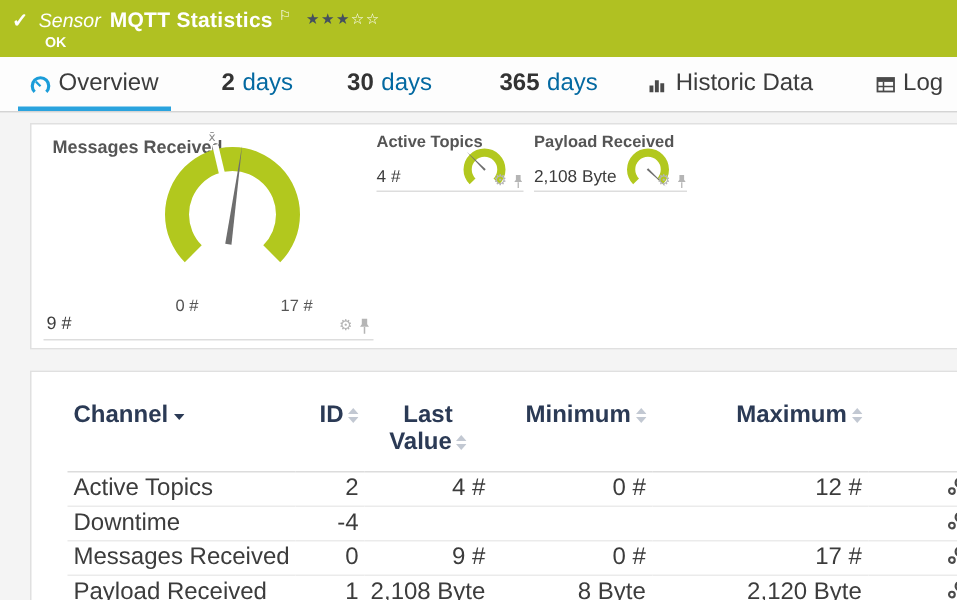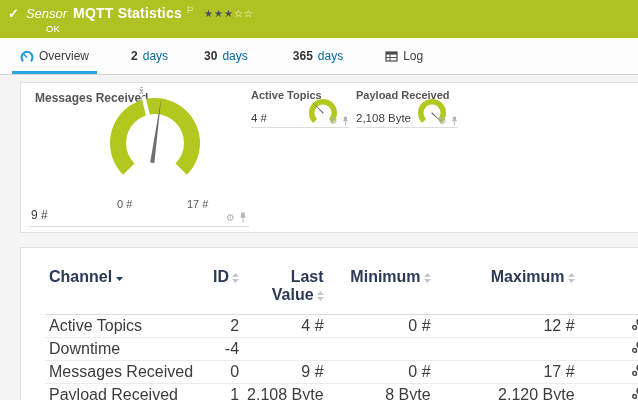--- a/index.html
+++ b/index.html
@@ -9,25 +9,25 @@
   
   .sensor-header { position:relative; height:38px; background:#b0c122; color:#fff; }
   .hdr-line1 { position:absolute; left:8px; top:5px; display:flex; align-items:center; }
   .check { font-size:13px; font-weight:bold; margin-right:7px; }
   .kind { font-style:italic; font-size:13px; margin-right:6px; }
   .title { font-size:14px; font-weight:bold; letter-spacing:.2px; }
   .flag { font-size:9px; vertical-align:top; margin-left:4px; position:relative; top:-3px; cursor:pointer;}
   .stars { margin-left:10px; font-size:10px; letter-spacing:1px; cursor:pointer; }
   .stars .on { color:#45505e; }
   .stars .off { color:#fff; }
-  .status-ok { position:absolute; left:46px; top:23px; font-size:9.5px; font-weight:normal; }
+  .status-ok { position:absolute; left:30px; top:23px; font-size:9.5px; font-weight:bold; }
 
   
   .tabbar { height:37px; background:#fdfdfd; border-bottom:1px solid #d4d4d4;
-    display:flex; align-items:stretch; font-size:12px; color:#3c3c3c; }
+    display:flex; align-items:stretch; font-size:16px; color:#3c3c3c; }
   .tab { display:flex; align-items:center; gap:5px; padding:0 8px; cursor:pointer;
     border-bottom:3px solid transparent; padding-top:3px; white-space:nowrap; }
   .tab.active { border-bottom-color:#2aa3de; }
   .tab .num { font-weight:bold; color:#333; }
   .tab .muted { color:#0369a1; }
   .t1{margin-left:12px;} .t2{margin-left:22px;} .t3{margin-left:26px;}
   .t4{margin-left:20px;} .t5{margin-left:29px;} .t6{margin-left:18px;}
   .t7{margin-left:26px;}
   .gear-glyph { font-family:"DejaVu Sans", sans-serif; font-size:13px; color:#4a4a4a; line-height:1; }
 
@@ -57,21 +57,21 @@
   .mini .g-value { position:absolute; left:0; top:25px; font-size:11.5px; color:#3c3c3c; }
   .mini .mini-svg { position:absolute; right:6px; top:4px; }
   .mini .g-icons { right:0; bottom:1px; }
 
   
   .table-wrap { padding:14px 0 0 24px; }
   table { border-collapse:collapse; font-size:16px; }
   th { color:#2b3a55; font-weight:bold; text-align:right; vertical-align:top;
     padding:6px 4px 10px 4px; cursor:pointer; white-space:nowrap; }
   th.col-channel { text-align:left; }
-  th.col-last { }
+  th.col-last { text-align:center; }
   td { padding:0 4px; height:23px; border-top:1px solid #ebebeb; text-align:right;
     color:#3c3c3c; white-space:nowrap; }
   tr.data-row:first-child td { border-top:1px solid #dcdcdc; }
   td.cell-channel { text-align:left; }
   td.cell-edit { text-align:right; padding-right:14px; }
   .sort-ic { display:inline-block; vertical-align:-1px; margin-left:3px; }
   .caret { display:inline-block; margin-left:4px; vertical-align:1px; }
   .edit-ic { cursor:pointer; }
   .bordered-bottom td { border-bottom:1px solid #ebebeb; }
 </style>
@@ -101,20 +101,28 @@
     <span class="num">2</span>
     <span class="muted">days</span>
   </div>
   <div class="tab t4">
     <span class="num">30</span>
     <span class="muted">days</span>
   </div>
   <div class="tab t5">
     <span class="num">365</span>
     <span class="muted">days</span>
+  </div>
+  <div class="tab t6">
+    <svg width="13" height="11" viewBox="0 0 13 11">
+      <rect x="1" y="6" width="2.6" height="4.5" fill="#4a4a4a"></rect>
+      <rect x="4.6" y="2.5" width="2.6" height="8" fill="#4a4a4a"></rect>
+      <rect x="8.2" y="4.5" width="2.6" height="6" fill="#4a4a4a"></rect>
+    </svg>
+    <span>Historic Data</span>
   </div>
   <div class="tab t7">
     <svg width="13" height="11" viewBox="0 0 13 11">
       <rect x="1" y="1" width="11" height="9" fill="none" stroke="#4a4a4a" stroke-width="1.2"></rect>
       <rect x="1" y="1" width="11" height="2.6" fill="#4a4a4a"></rect>
       <line x1="1" y1="6.6" x2="12" y2="6.6" stroke="#4a4a4a" stroke-width="1"></line>
       <line x1="5" y1="3.6" x2="5" y2="10" stroke="#4a4a4a" stroke-width="1"></line>
     </svg>
     <span>Log</span>
   </div>

